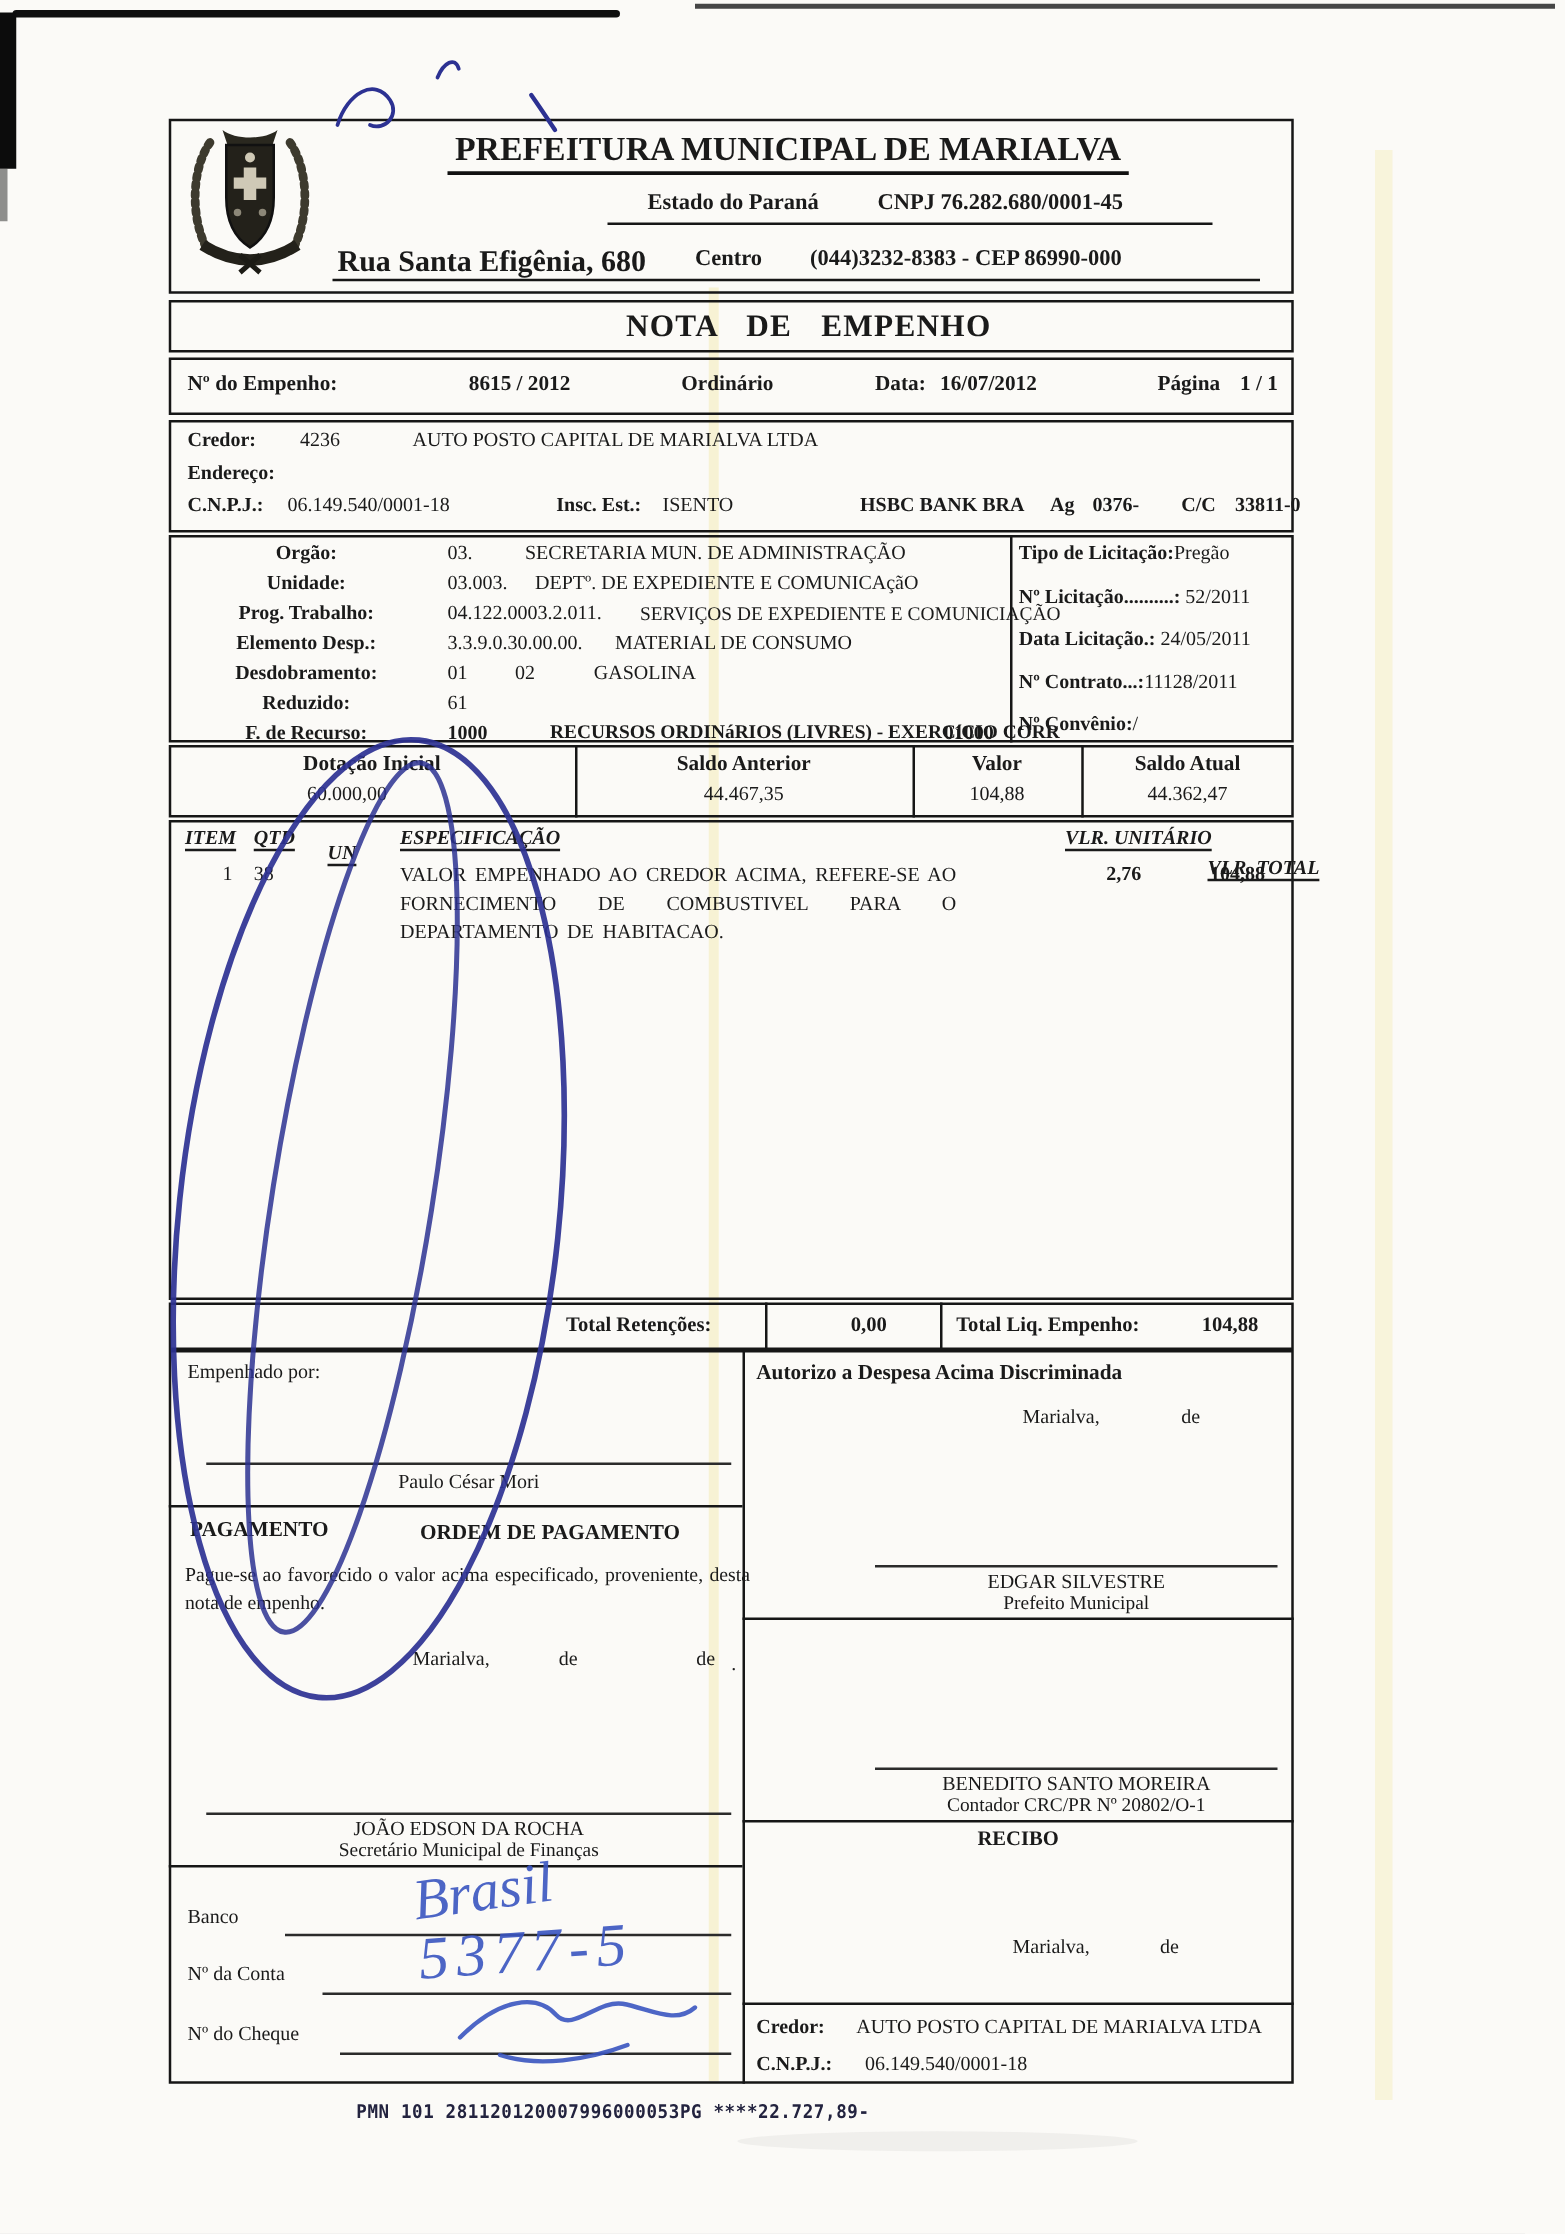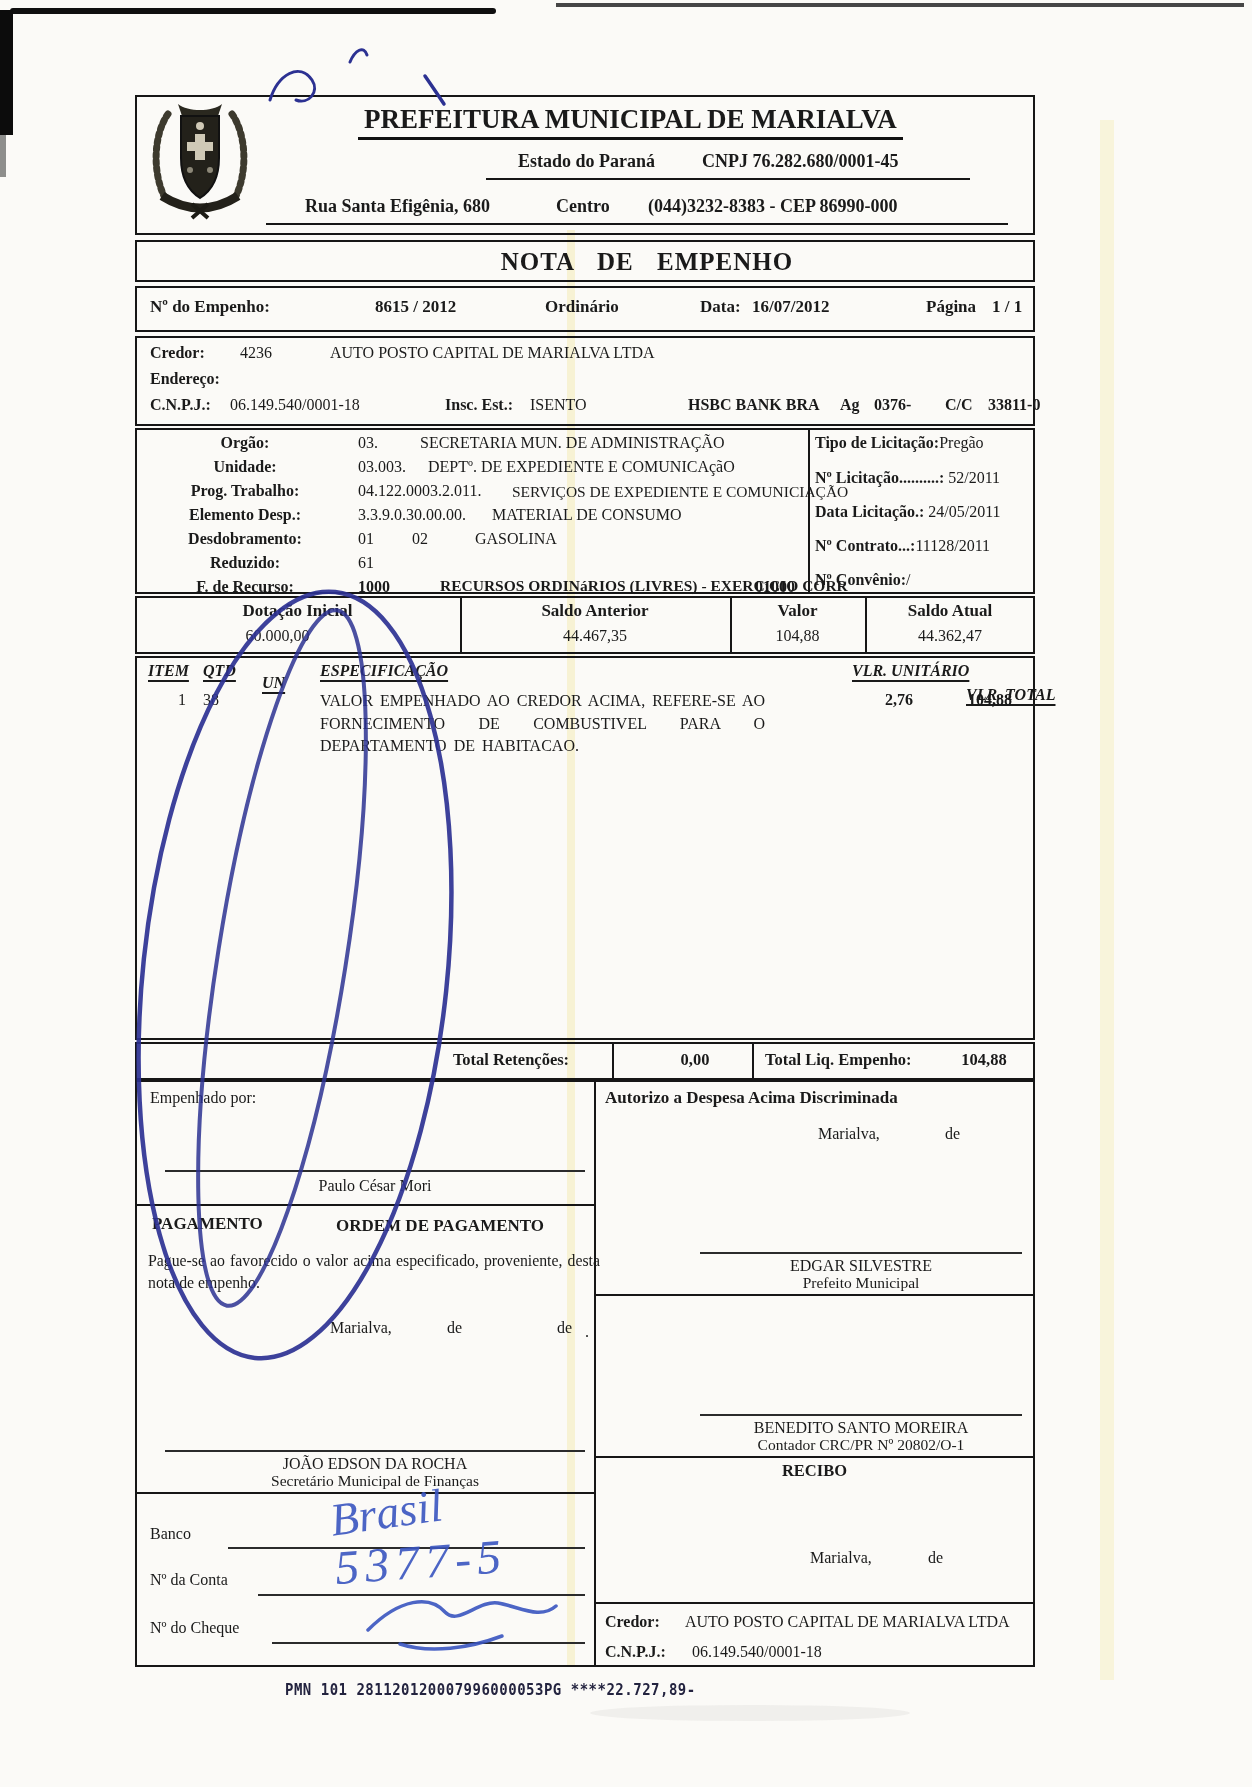--- a/index.html
+++ b/index.html
@@ -49,21 +49,21 @@
     <path d="M14,96 Q52,120 90,96" fill="none" stroke="#23211a" stroke-width="9"></path>
     <path d="M44,104 L60,118 M60,104 L44,118" stroke="#1c1b15" stroke-width="4"></path>
   </svg>
 
   <div class="t b" style="left:358px;top:103px;font-size:27px;">
     <span class="titleline">PREFEITURA MUNICIPAL DE MARIALVA</span>
   </div>
   <div class="t b" style="left:494px;top:151px;font-size:18px;margin-left:24px;">Estado do Paraná</div>
   <div class="t b" style="left:702px;top:151px;font-size:18px;">CNPJ 76.282.680/0001-45</div>
   <div class="hl" style="left:486px;top:178px;width:484px;"></div>
-  <div class="t b" style="left:270px;top:196px;font-size:18px;margin-left:35px;">Rua Santa Efigênia, 680</div>
+  <div class="t b" style="left:270px;top:196px;font-size:24px;">Rua Santa Efigênia, 680</div>
   <div class="t b" style="left:556px;top:196px;font-size:18px;">Centro</div>
   <div class="t b" style="left:648px;top:196px;font-size:18px;">(044)3232-8383  -  CEP 86990-000</div>
   <div class="hl" style="left:266px;top:223px;width:742px;"></div>
 
   <div class="box" style="left:135px;top:240px;width:900px;height:42px;"></div>
   <div class="t b c" style="left:135px;top:247px;width:1024px;font-size:25px;word-spacing:16px;letter-spacing:1px;">NOTA DE EMPENHO</div>
 
   <div class="box" style="left:135px;top:286px;width:900px;height:46px;"></div>
   <div class="t b" style="left:150px;top:297px;font-size:17px;">Nº do Empenho:</div>
   <div class="t b" style="left:375px;top:297px;font-size:17px;">8615 / 2012</div>

